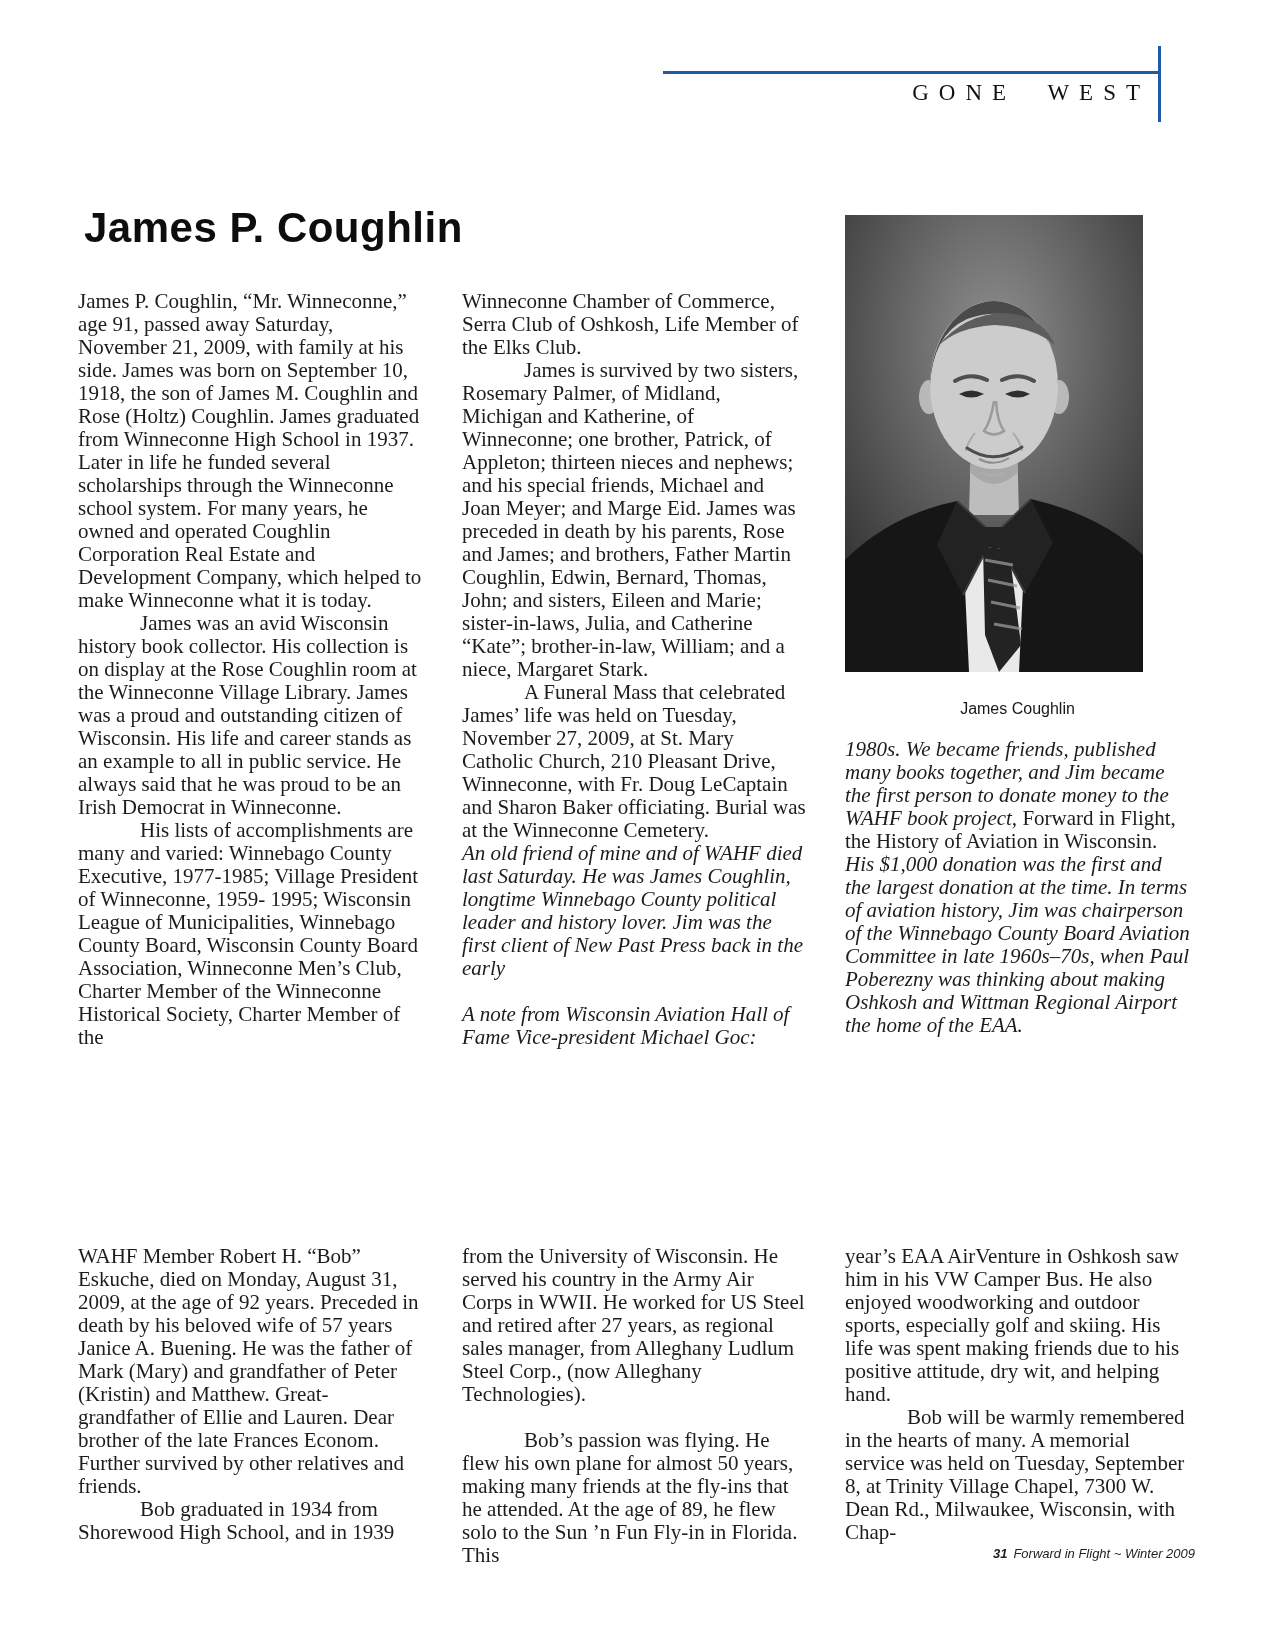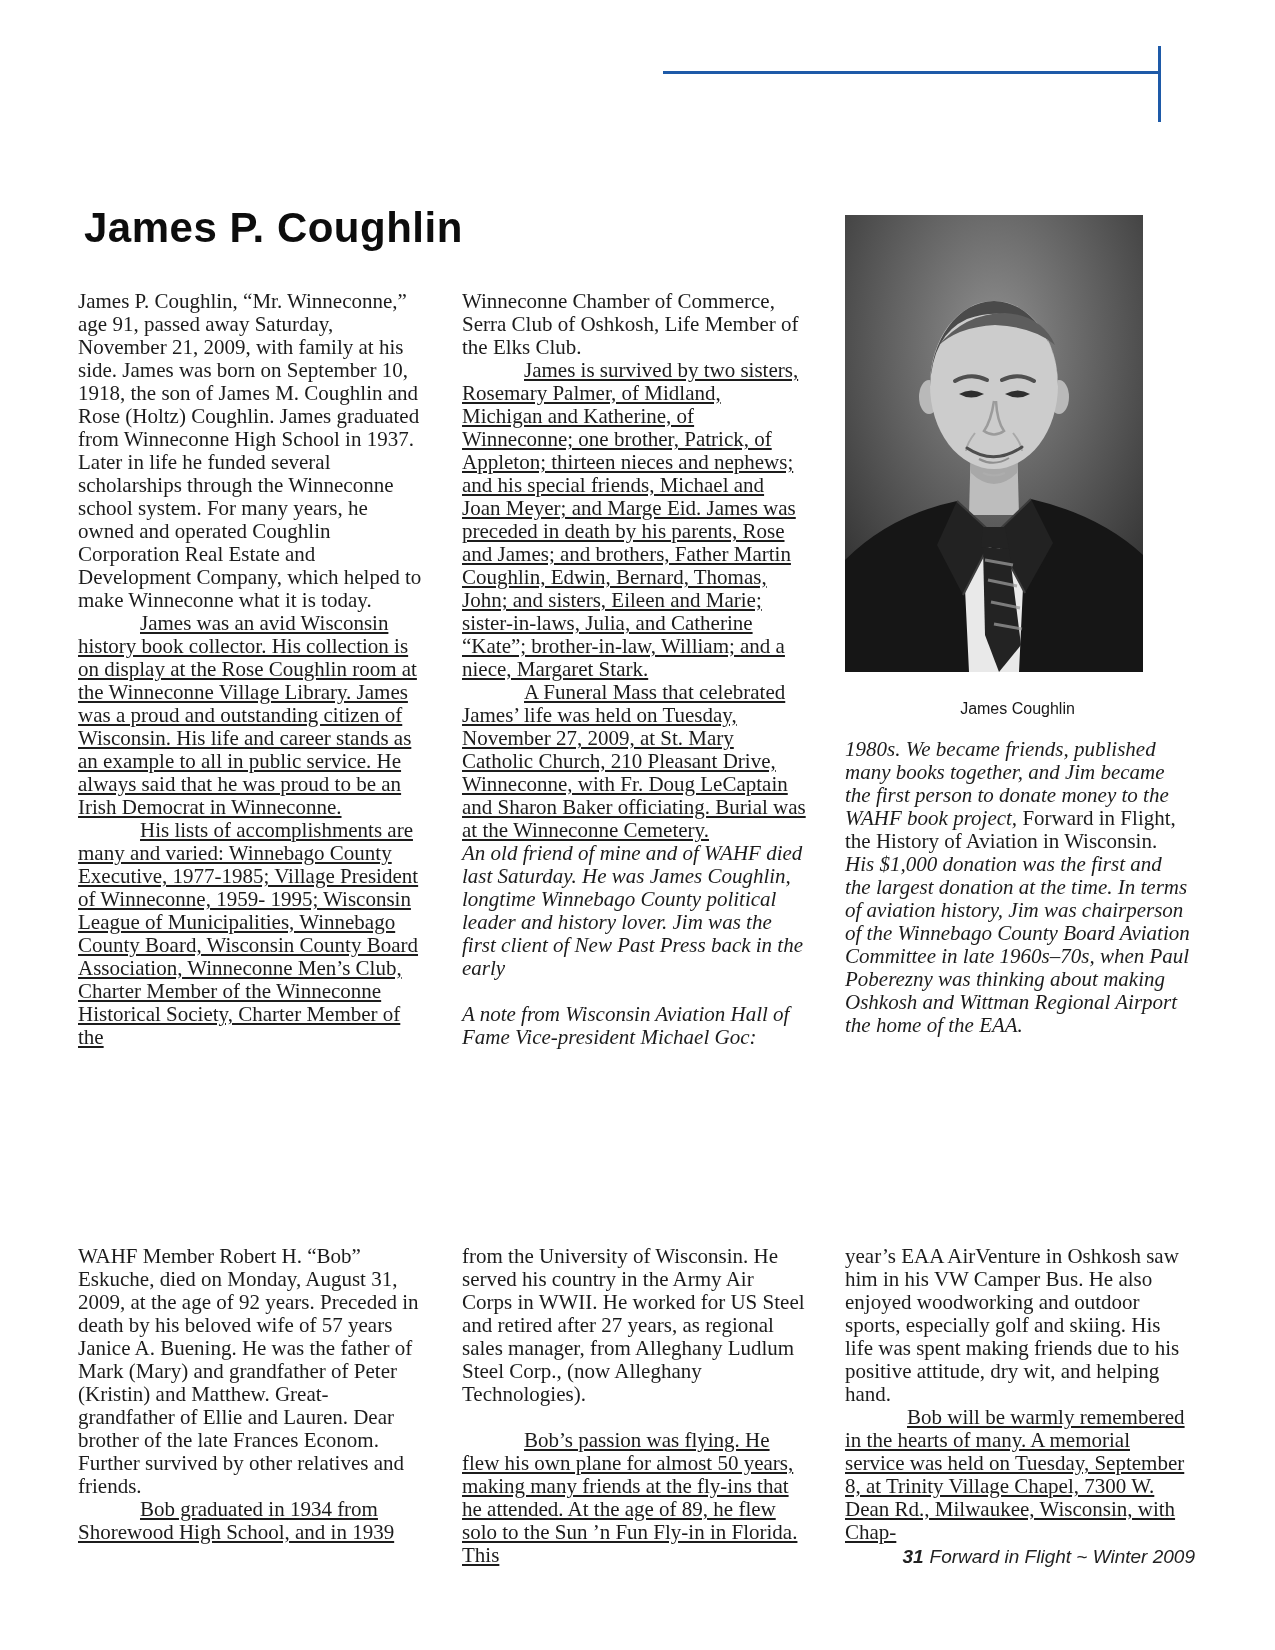--- a/index.html
+++ b/index.html
@@ -49,21 +49,21 @@
   #title-coughlin { left: 76px; top: 196px; }
   #title-eskuche  { left: 76px; top: 1088px; }
   .col {
     position: absolute;
     width: 344px;
     font-size: 21px;
     line-height: 23px;
     text-align: left;
   }
   .col p { margin: 0; }
-  .indent { text-indent: 62px; text-decoration: underline; }
+  .indent { text-indent: 62px; }
   .gap-before { margin-top: 23px !important; }
   .italic { font-style: italic; }
   .upright { font-style: normal; }
   #coughlin-col1 { left: 78px;  top: 290px; }
   #coughlin-col2 { left: 462px; top: 290px; }
   #coughlin-col3 { left: 845px; top: 738px; width: 345px; }
   #eskuche-col1 { left: 78px;  top: 1245px; }
   #eskuche-col2 { left: 462px; top: 1245px; }
   #eskuche-col3 { left: 845px; top: 1245px; width: 345px; }
   .photo {
@@ -82,33 +82,34 @@
     font-size: 16px;
     color: #171717;
   }
   .footer {
     position: absolute;
     left: 700px; top: 1546px;
     width: 495px;
     text-align: right;
     font-family: "Liberation Sans", sans-serif;
     font-style: italic;
-    font-size: 19px;
+    font-size: 13px;
     color: #222;
     white-space: nowrap;
   }
   .footer .pagenum { font-weight: bold; margin-right: 6px; }
 </style>
 </head>
 <body>
 
 <div class="page">
 
   <div class="rule-h"></div>
   <div class="rule-v"></div>
+  <div class="gone-west">GONE WEST</div>
 
   <h1 class="obit-title" id="title-coughlin">James P. Coughlin</h1>
 
   <div class="col" id="coughlin-col1">
     <p class="para">James P. Coughlin, “Mr. Winneconne,” age 91, passed away Saturday, November 21, 2009, with family at his side. James was born on September 10, 1918, the son of James M. Coughlin and Rose (Holtz) Coughlin. James graduated from Winneconne High School in 1937. Later in life he funded several scholarships through the Winneconne school system. For many years, he owned and operated Coughlin Corporation Real Estate and Development Company, which helped to make Winneconne what it is today.</p>
     <p class="para indent">James was an avid Wisconsin history book collector. His collection is on display at the Rose Coughlin room at the Winneconne Village Library. James was a proud and outstanding citizen of Wisconsin. His life and career stands as an example to all in public service. He always said that he was proud to be an Irish Democrat in Winneconne.</p>
     <p class="para indent">His lists of accomplishments are many and varied:  Winnebago County Executive, 1977-1985; Village President of Winneconne, 1959- 1995; Wisconsin League of Municipalities, Winnebago County Board, Wisconsin County Board Association, Winneconne Men’s Club, Charter Member of the Winneconne Historical Society, Charter Member of the</p>
   </div>
 
   <div class="col" id="coughlin-col2">

